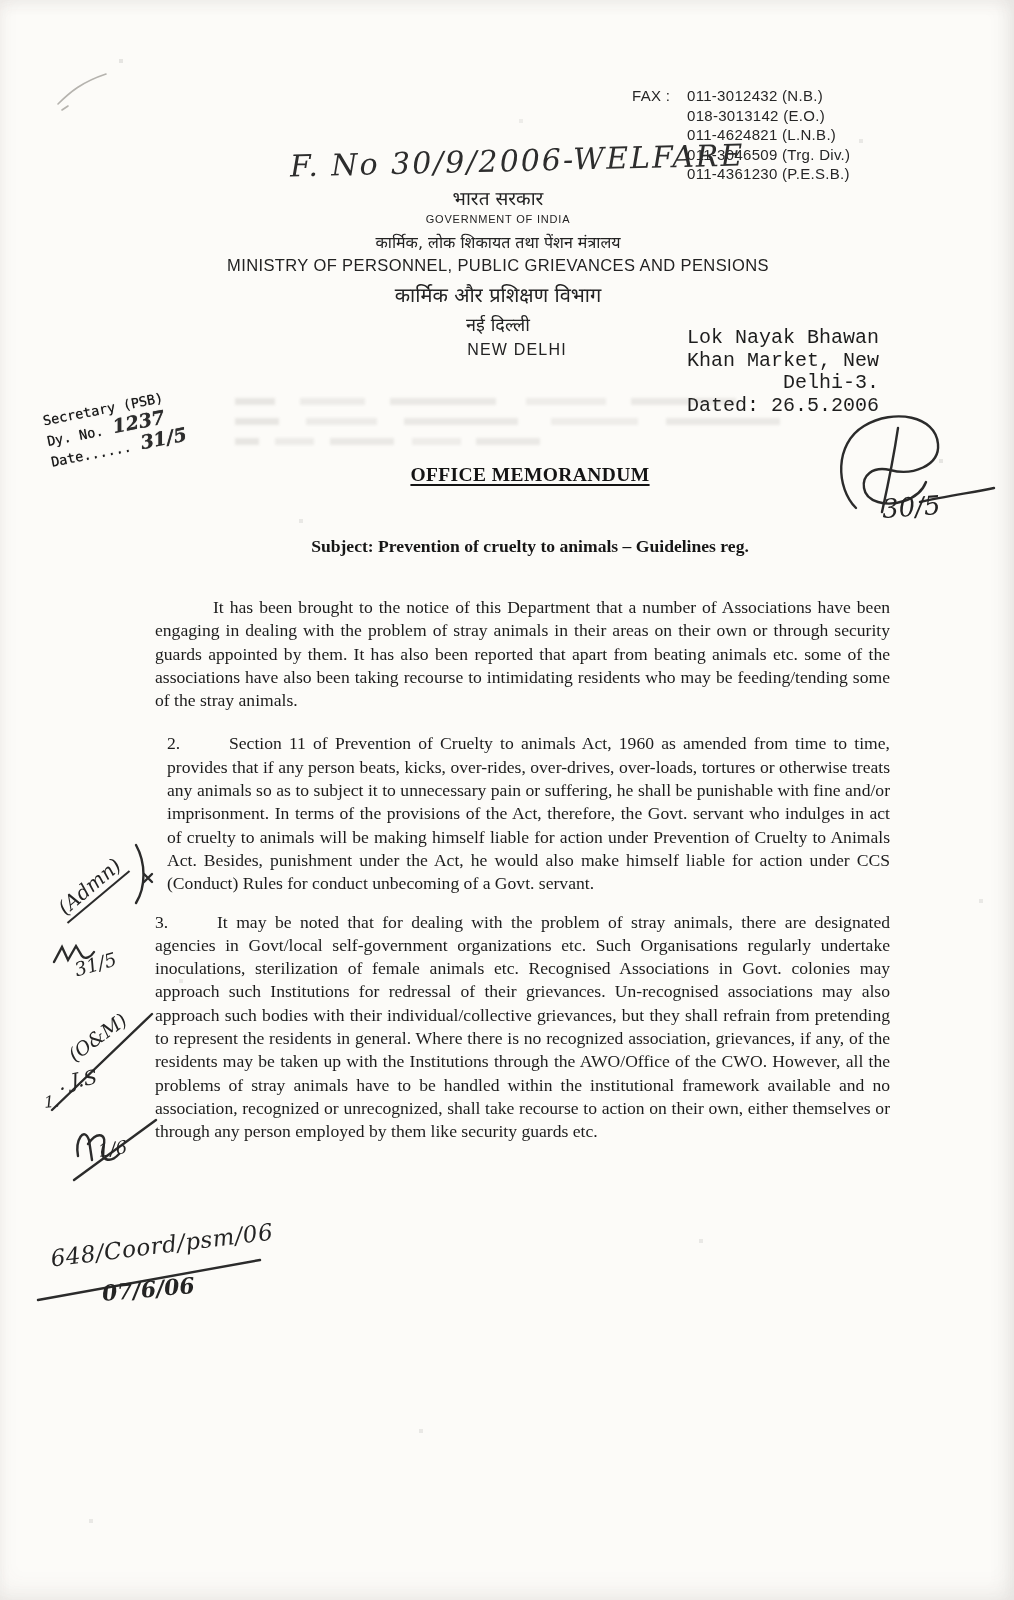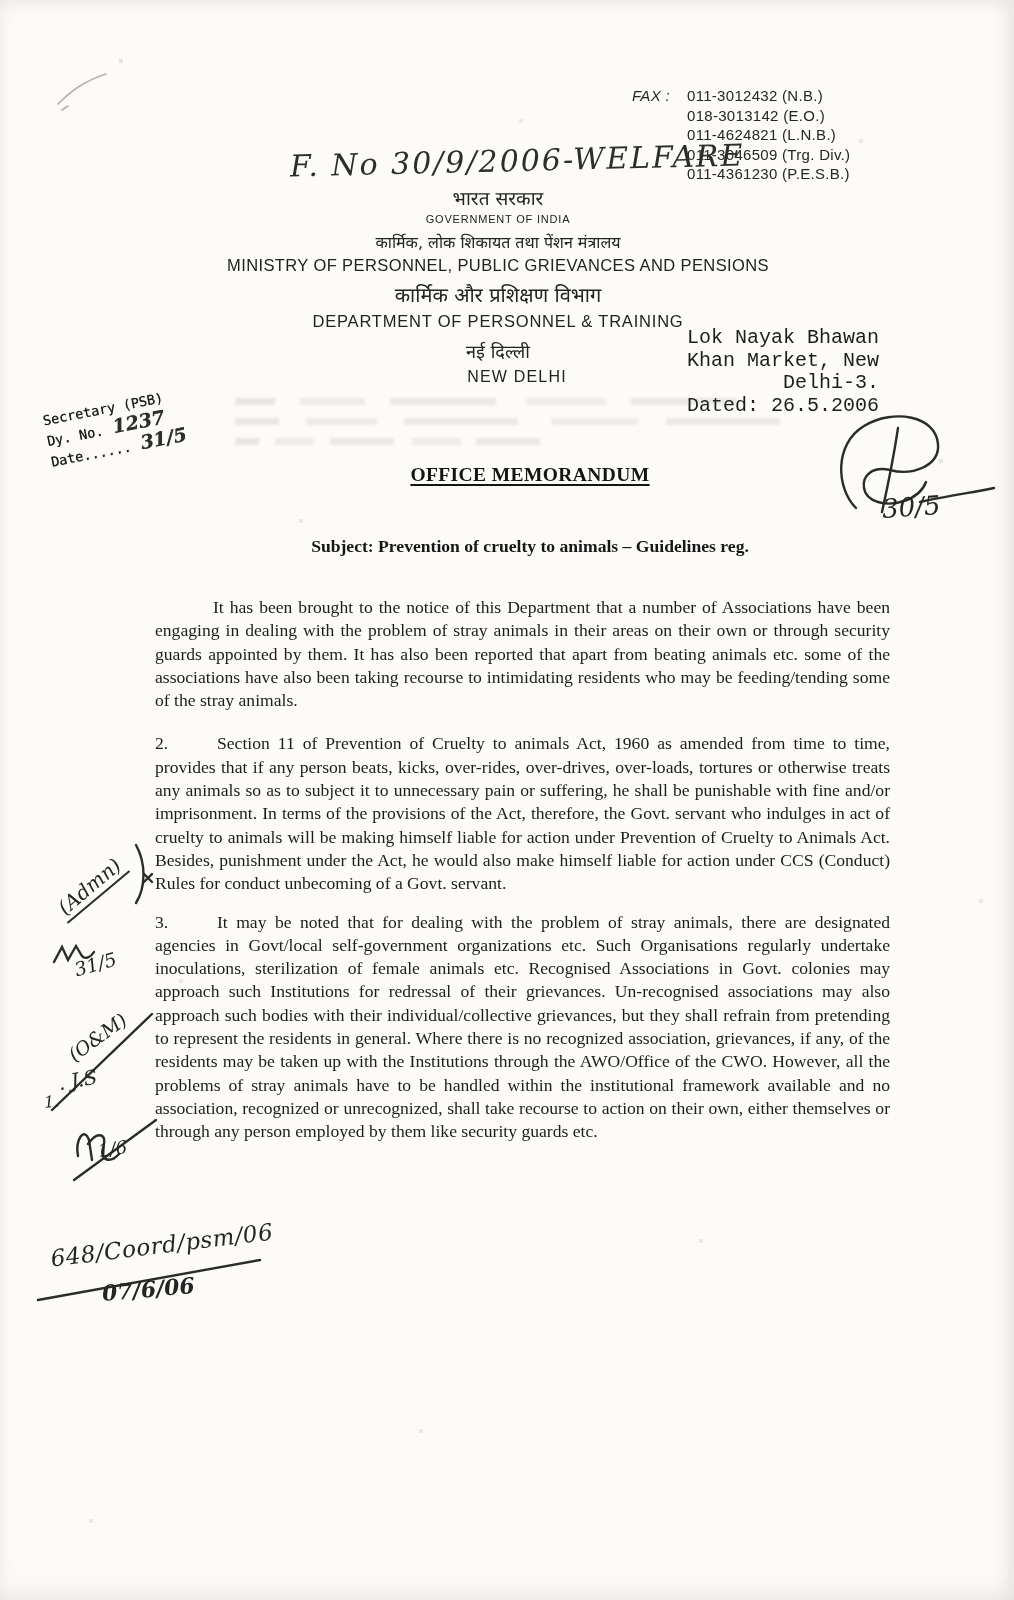--- a/index.html
+++ b/index.html
@@ -10,21 +10,21 @@
   .specks{position:absolute;top:0;left:0;width:2px;height:2px;background:transparent;
     box-shadow:120px 60px 0 1px rgba(70,70,70,.12), 860px 140px 0 1px rgba(70,70,70,.10),
     300px 520px 0 1px rgba(70,70,70,.10), 940px 460px 0 1px rgba(70,70,70,.12),
     180px 980px 0 1px rgba(70,70,70,.10), 700px 1240px 0 1px rgba(70,70,70,.10),
     420px 1430px 0 1px rgba(70,70,70,.10), 90px 1520px 0 1px rgba(70,70,70,.10),
     980px 900px 0 1px rgba(70,70,70,.10), 520px 120px 0 1px rgba(70,70,70,.08);}
 
   .fax{position:absolute;left:632px;top:86px;font-family:"Liberation Sans","DejaVu Sans",sans-serif;
        font-size:15px;line-height:19.5px;color:#262626;letter-spacing:.3px;}
   .fax-row{display:flex;}
-  .fax-gap{display:inline-block;width:55px;flex:0 0 55px;font-style:italic;}
+  .fax-gap{display:inline-block;width:55px;flex:0 0 55px;}
 
   .hand{font-family:"DejaVu Serif",serif;font-style:italic;color:#2d2d2d;}
   .fno{position:absolute;left:290px;top:143px;font-size:30px;letter-spacing:2px;
        transform:rotate(-1.4deg);white-space:nowrap;}
 
   .header{position:absolute;left:12px;top:185px;width:972px;text-align:center;color:#222;}
   .hi{font-family:"DejaVu Sans",sans-serif;}
   .en{font-family:"Liberation Sans","DejaVu Sans",sans-serif;}
   .h1{font-size:19px;margin-bottom:2px;}
   .e1{font-size:11px;letter-spacing:.8px;margin-bottom:6px;}
@@ -57,21 +57,21 @@
          font-size:19.5px;font-weight:bold;letter-spacing:.4px;color:#141414;
          text-decoration:underline;text-underline-offset:3px;text-decoration-thickness:2px;}
 
   .subject{position:absolute;left:30px;top:536px;width:1000px;text-align:center;
            font-size:17.6px;font-weight:bold;color:#161616;}
 
   .bodytext{position:absolute;left:155px;top:596px;width:735px;font-size:17.6px;
             line-height:23.3px;text-align:justify;color:#1c1c1c;}
   .para{margin:0;}
   .p1{text-indent:58px;margin-bottom:20px;}
-  .p2{margin-bottom:15px;}
+  .p2{margin-bottom:15px;margin-left:12px;}
   .pnum{display:inline-block;width:62px;}
 
   .note{position:absolute;white-space:nowrap;color:#242424;}
   .n-admn{left:50px;top:874px;font-size:20px;transform:rotate(-40deg);
           border-bottom:2px solid #2b2b2b;padding:0 3px 1px;}
   .n-315{left:74px;top:953px;font-size:19px;transform:rotate(-16deg);}
   .n-oandm{left:64px;top:1026px;font-size:19px;transform:rotate(-36deg);}
   .n-js{left:58px;top:1068px;font-size:20px;transform:rotate(-10deg);}
   .n-one{left:44px;top:1092px;font-size:16px;transform:rotate(-5deg);}
   .n-16{left:98px;top:1138px;font-size:18px;transform:rotate(-8deg);}
@@ -117,21 +117,20 @@
   </div>
 
   <div class="fno hand">F. No 30/9/2006-WELFARE</div>
 
   <div class="header">
     <div class="hi h1">भारत सरकार</div>
     <div class="en e1">GOVERNMENT OF INDIA</div>
     <div class="hi h2">कार्मिक, लोक शिकायत तथा पेंशन मंत्रालय</div>
     <div class="en e2">MINISTRY OF PERSONNEL, PUBLIC GRIEVANCES AND PENSIONS</div>
     <div class="hi h3">कार्मिक और प्रशिक्षण विभाग</div>
-    <div class="en e3">DEPARTMENT OF PERSONNEL &amp; TRAINING</div>
     <div class="hi h4">नई दिल्ली</div>
     <div class="en e4">NEW DELHI</div>
   </div>
 
   <div class="addr">
     <div>Lok Nayak Bhawan</div>
     <div>Khan Market, New Delhi-3.</div>
     <div>Dated: 26.5.2006</div>
   </div>
 

